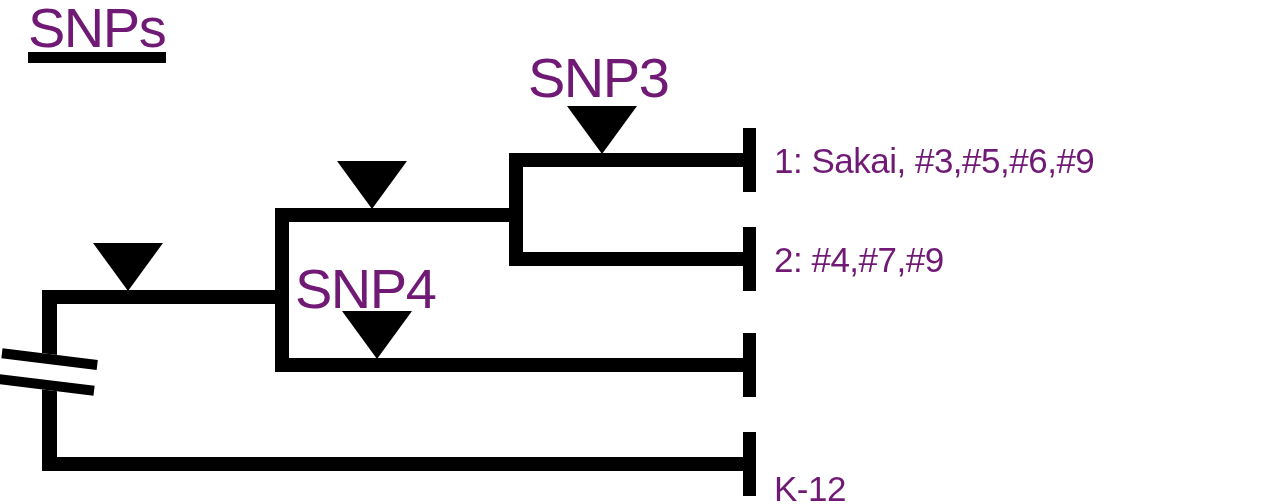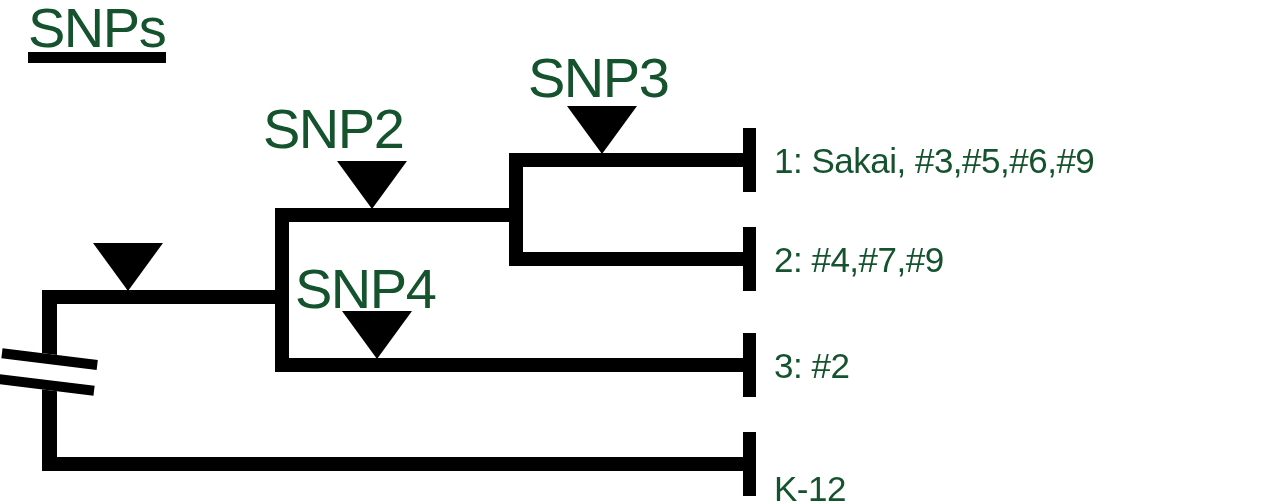--- a/index.html
+++ b/index.html
@@ -7,21 +7,21 @@
     padding: 0;
     background: #ffffff;
   }
   .figure {
     position: relative;
     width: 1280px;
     height: 504px;
     background: #ffffff;
     overflow: hidden;
     font-family: "Liberation Sans", sans-serif;
-    color: #14532d;
+    color: #701a75;
   }
   
   .hline, .vline, .bar {
     position: absolute;
     background: #000000;
   }
   .tri {
     position: absolute;
     width: 0;
     height: 0;
@@ -79,21 +79,20 @@
   }
 </style>
 </head>
 <body>
 
 <div class="figure">
 
   <div class="title">SNPs</div>
   <div class="title-underline"></div>
 
-  <div class="snp-label" style="left:263px; top:101px;">SNP2</div>
   <div class="snp-label" style="left:528px; top:50px;">SNP3</div>
   <div class="snp-label" style="left:295px; top:261px;">SNP4</div>
 
   <div class="tri" style="left:93px;  top:243px;"></div>
   <div class="tri" style="left:337px; top:161px;"></div>
   <div class="tri" style="left:567px; top:106px;"></div>
   <div class="tri" style="left:342px; top:311px;"></div>
 
   <div class="vline" style="left:42px; top:290px; width:15px; height:181px;"></div>
 
@@ -115,16 +114,15 @@
 
   <div class="branch-break"></div>
 
   <div class="bar" style="left:743px; top:128px; width:13px; height:64px;"></div>
   <div class="bar" style="left:743px; top:227px; width:13px; height:64px;"></div>
   <div class="bar" style="left:743px; top:333px; width:13px; height:64px;"></div>
   <div class="bar" style="left:743px; top:432px; width:13px; height:64px;"></div>
 
   <div class="taxon-label" style="top:130px;">1: Sakai, #3,#5,#6,#9</div>
   <div class="taxon-label" style="top:229px;">2: #4,#7,#9</div>
-  <div class="taxon-label" style="top:335px;">3: #2</div>
   <div class="taxon-label" style="top:434px;margin-top:24px;">K-12</div>
 
 </div>
 
 </body></html>

